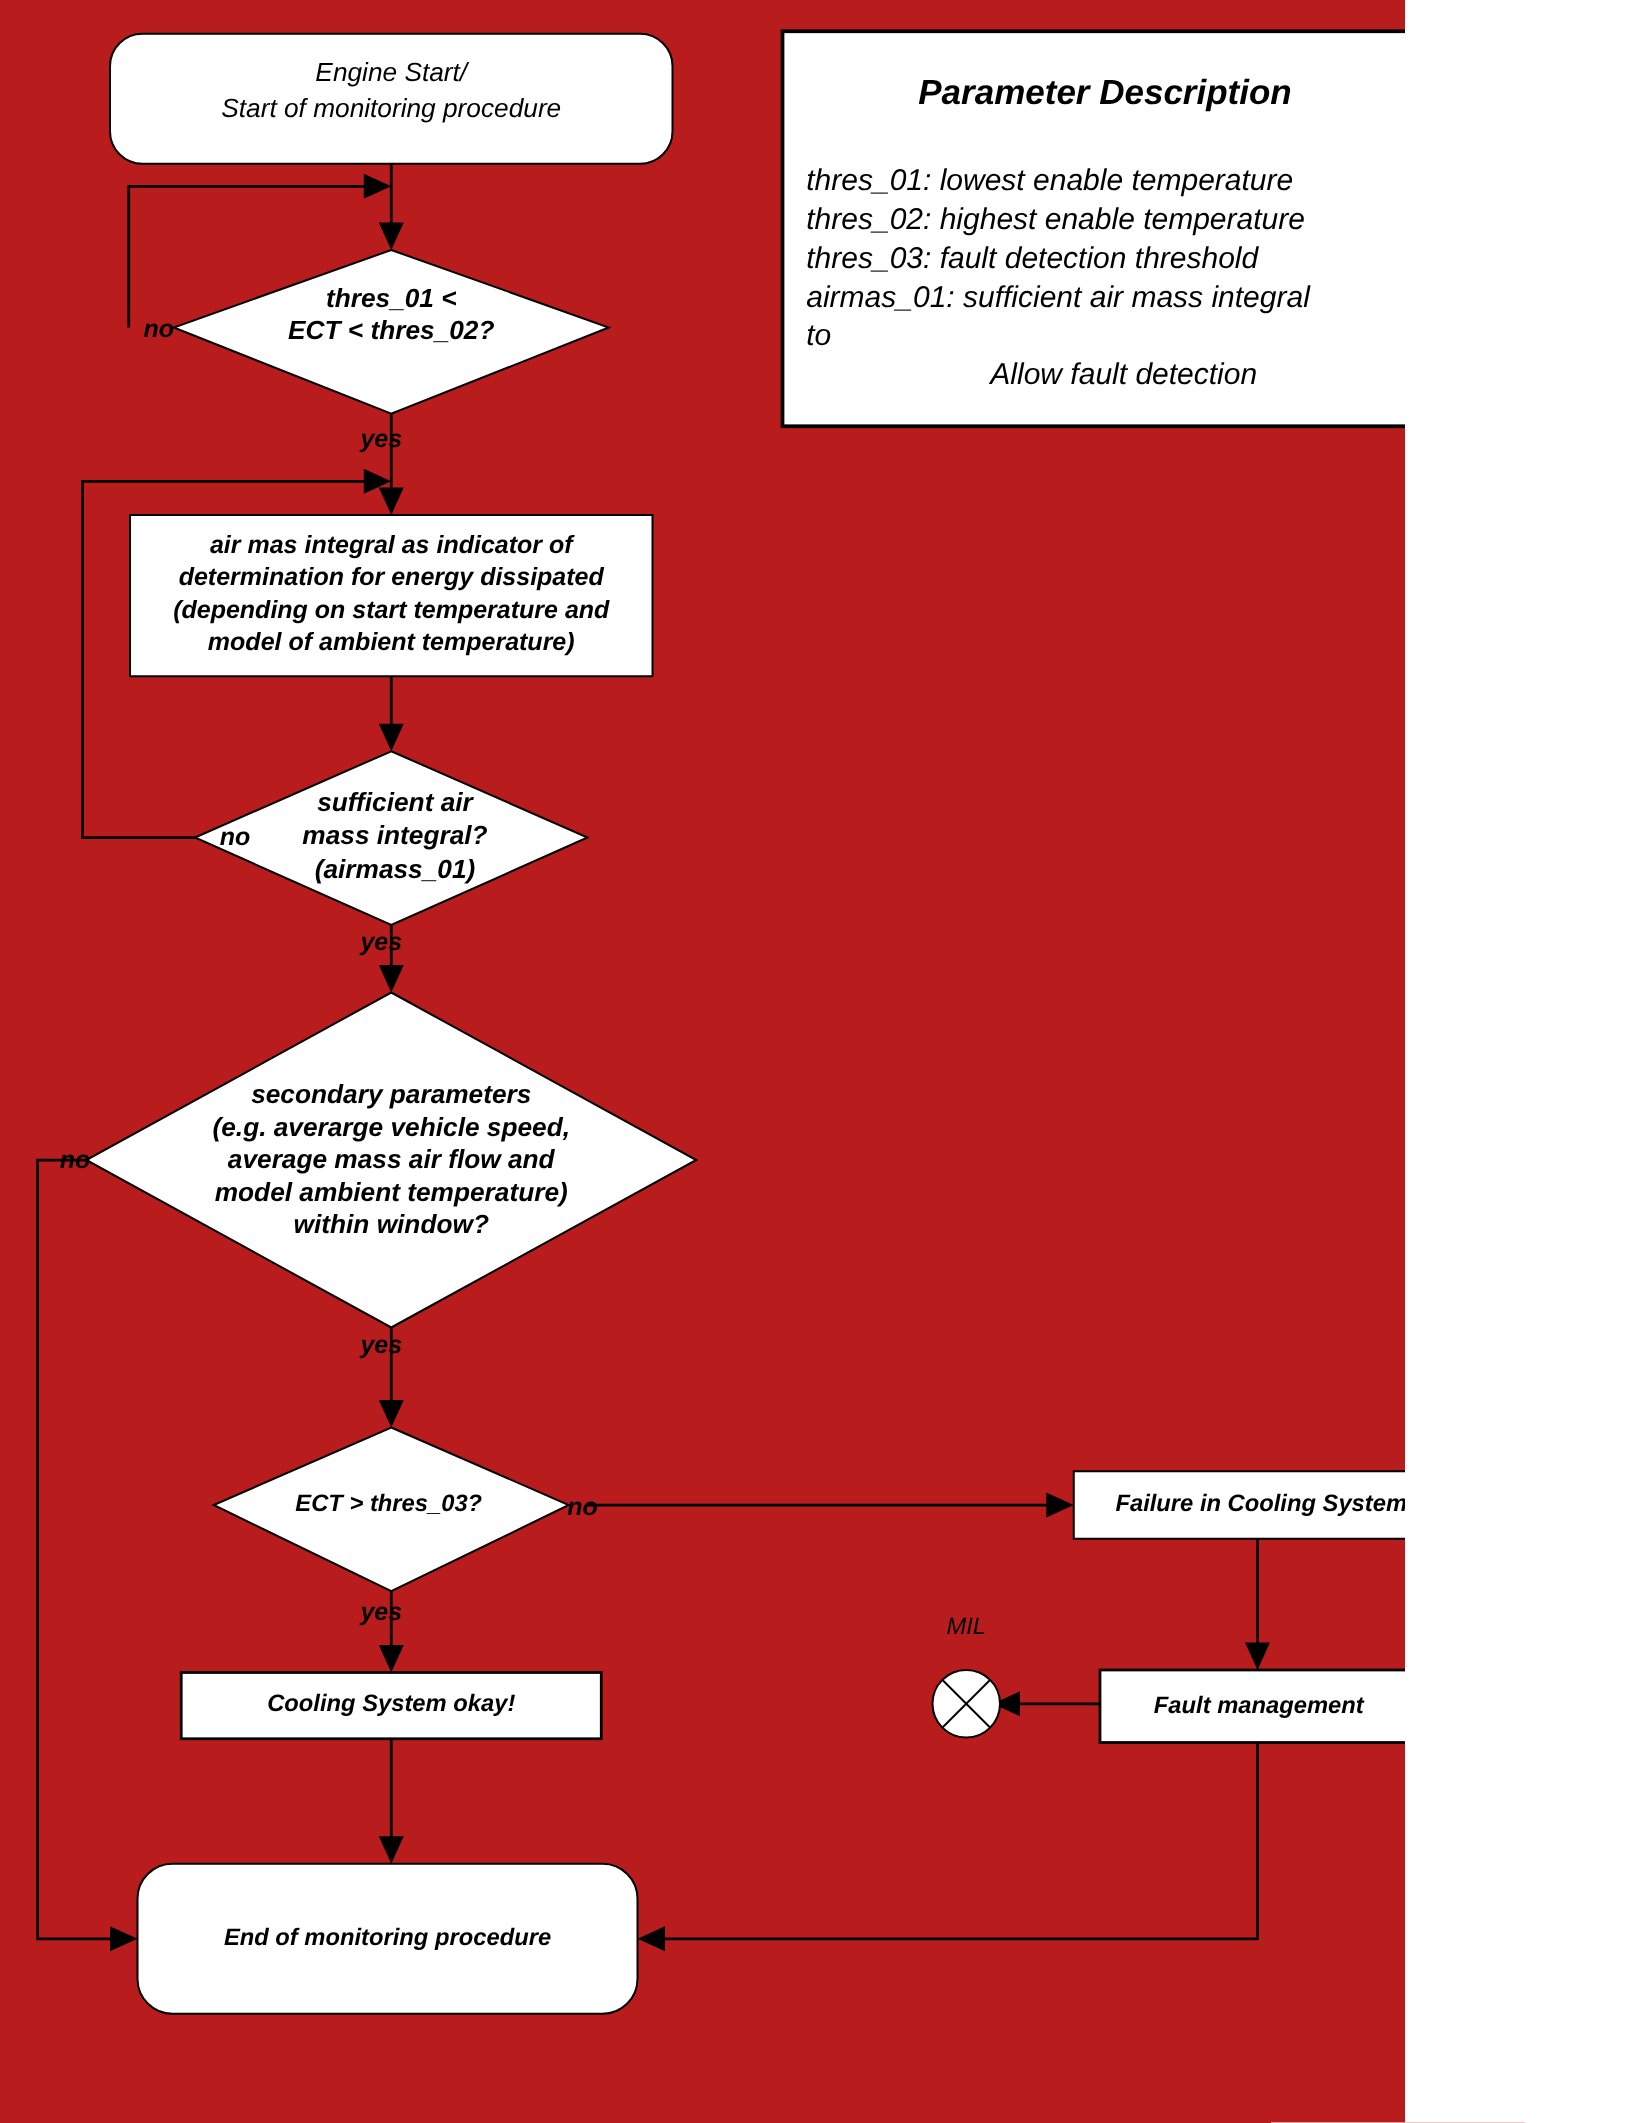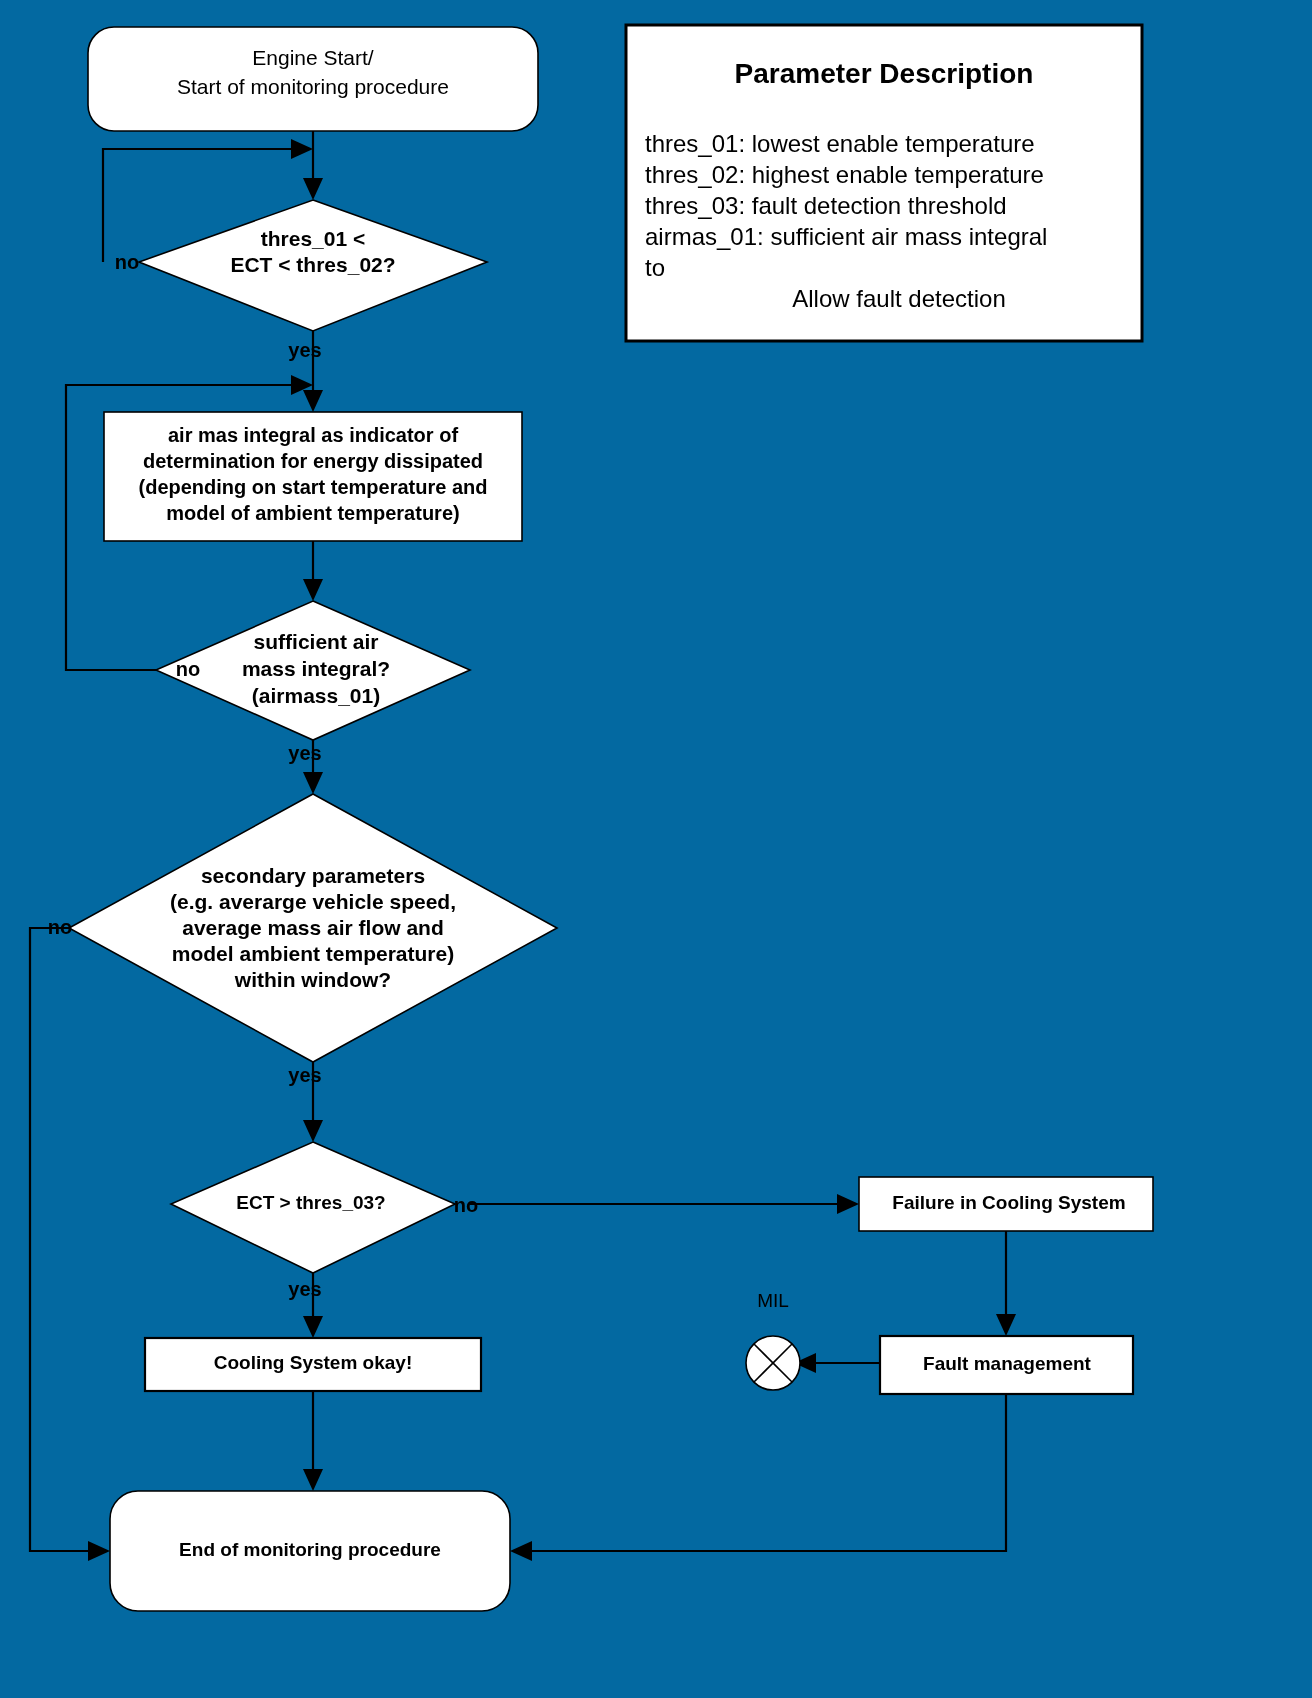--- a/index.html
+++ b/index.html
@@ -5,24 +5,25 @@
   html, body {
     margin: 0;
     padding: 0;
     background: #ffffff;
   }
   body {
     font-family: "Liberation Sans", sans-serif;
   }
   #root {
     position: relative;
-    width: 1312px;
+    width: 1124px;
     height: 1698px;
-    background: #0369a1;
+    background: #b91c1c;
     overflow: hidden;
+    font-style: italic;
   }
   svg.flow {
     position: absolute;
     left: 0;
     top: 0;
     width: 1312px;
     height: 1698px;
   }
   .shape {
     fill: #ffffff;

